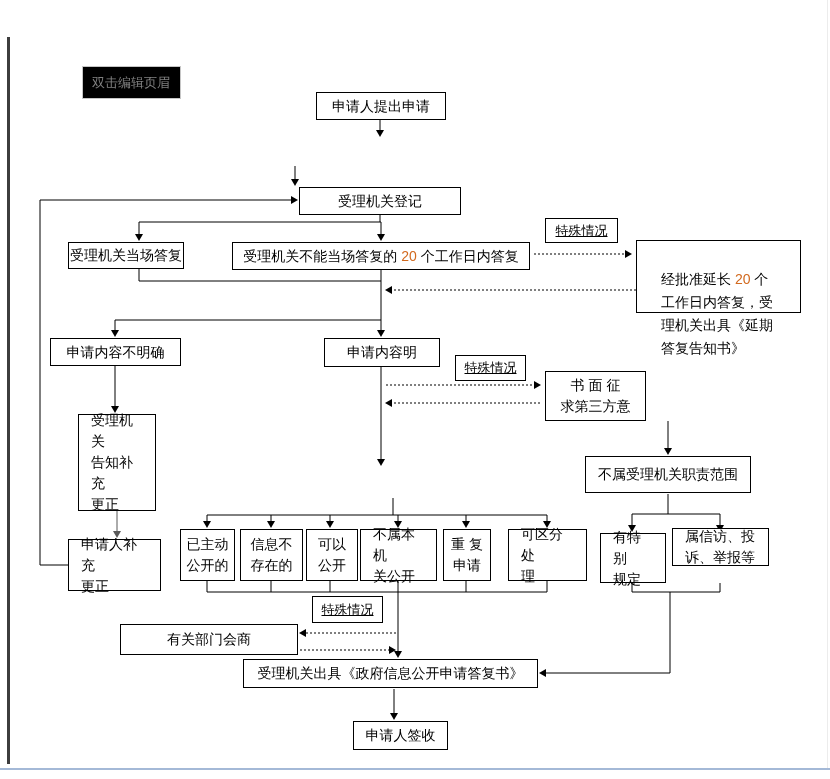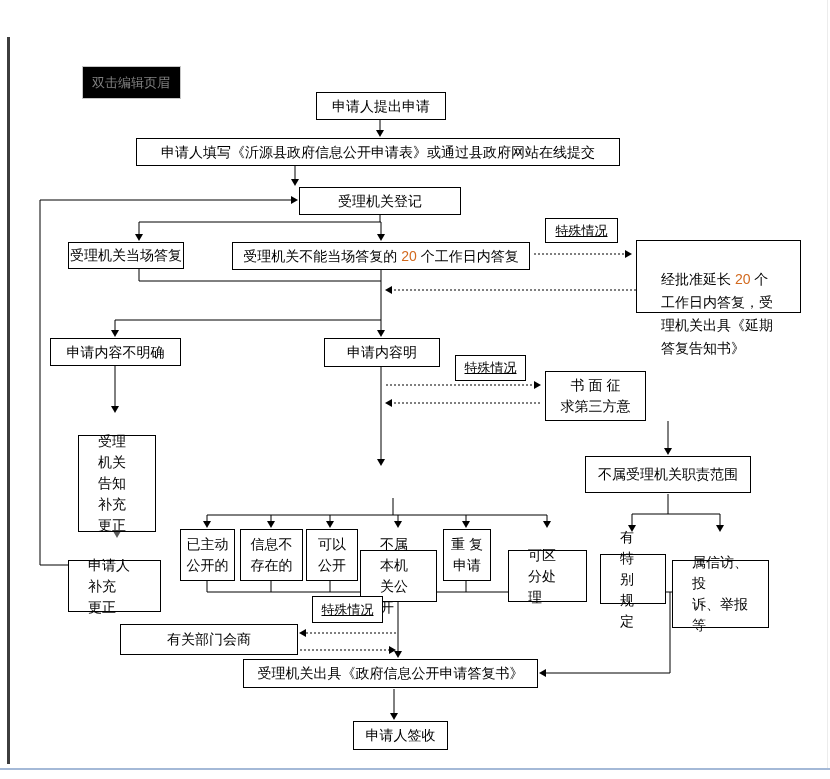--- a/index.html
+++ b/index.html
@@ -6,21 +6,21 @@
   #canvas{
     position:relative;width:830px;height:779px;background:#ffffff;
     font-family:"Liberation Sans","DejaVu Sans",sans-serif;
     color:#000;overflow:hidden;
   }
   .bx{
     position:absolute;box-sizing:border-box;border:1px solid #000;background:#fff;
     display:flex;align-items:center;justify-content:center;text-align:center;
     font-size:14px;line-height:1.5;white-space:pre-line;
   }
-  .left{justify-content:flex-start;text-align:left;padding:0 19px;margin-top:21px;}
+  .left{justify-content:flex-start;text-align:left;padding:0 12px;}
   .blk{display:block;text-align:left;padding:4px 24px;line-height:1.65;}
   .sm{font-size:13px;text-decoration:underline;}
   .hl{color:#d2691e;}
   .tip{
     position:absolute;box-sizing:border-box;border:1px solid #c6c6c6;background:#000000;
     color:#808080;font-size:13px;display:flex;align-items:center;padding-left:9px;
   }
   #wires{position:absolute;left:0;top:0;width:830px;height:779px;pointer-events:none;}
   .edge-left{position:absolute;left:7px;top:37px;width:3px;height:727px;background:#3d3d3d;}
   .edge-bottom{position:absolute;left:0;top:768px;width:830px;height:2px;background:#a4b9d7;}
@@ -69,21 +69,20 @@
     <polygon fill="#000" points="392,286 392,294 385,290"></polygon>
     <polygon fill="#000" points="392,399 392,407 385,403"></polygon>
     <polygon fill="#000" points="306,629 306,637 299,633"></polygon>
     <polygon fill="#000" points="546,669 546,677 539,673"></polygon>
   </svg>
 
   <div class="tip" style="left:82px;top:66px;width:99px;height:33px">双击编辑页眉</div>
 
   <div class="bx" style="left:316px;top:92px;width:130px;height:28px">申请人提出申请</div>
 
-  <div class="bx" style="left:136px;top:138px;width:484px;height:28px">申请人填写《沂源县政府信息公开申请表》或通过县政府网站在线提交</div>
 
   <div class="bx" style="left:299px;top:187px;width:162px;height:28px">受理机关登记</div>
 
   <div class="bx" style="left:68px;top:242px;width:116px;height:27px">受理机关当场答复</div>
 
   <div class="bx" style="left:232px;top:242px;width:298px;height:28px">
     <span>受理机关不能当场答复的&nbsp;</span><span class="hl">20</span><span>&nbsp;个工作日内答复</span>
   </div>
 
   <div class="bx sm" style="left:545px;top:218px;width:73px;height:25px">特殊情况</div>
@@ -125,21 +124,21 @@
 
   <div class="bx" style="left:443px;top:529px;width:48px;height:52px">重 复
 申请</div>
 
   <div class="bx left" style="left:508px;top:529px;width:79px;height:52px">可区分处
 理</div>
 
   <div class="bx left" style="left:600px;top:533px;width:66px;height:50px">有特别
 规定</div>
 
-  <div class="bx left" style="left:672px;top:539px;width:97px;height:68px">属信访、投
+  <div class="bx left" style="left:672px;top:528px;width:97px;height:38px">属信访、投
 诉、举报等</div>
 
   <div class="bx sm" style="left:312px;top:596px;width:71px;height:27px">特殊情况</div>
 
   <div class="bx" style="left:120px;top:624px;width:178px;height:31px">有关部门会商</div>
 
   <div class="bx" style="left:243px;top:659px;width:295px;height:29px">受理机关出具《政府信息公开申请答复书》</div>
 
   <div class="bx" style="left:353px;top:721px;width:95px;height:29px">申请人签收</div>
 

